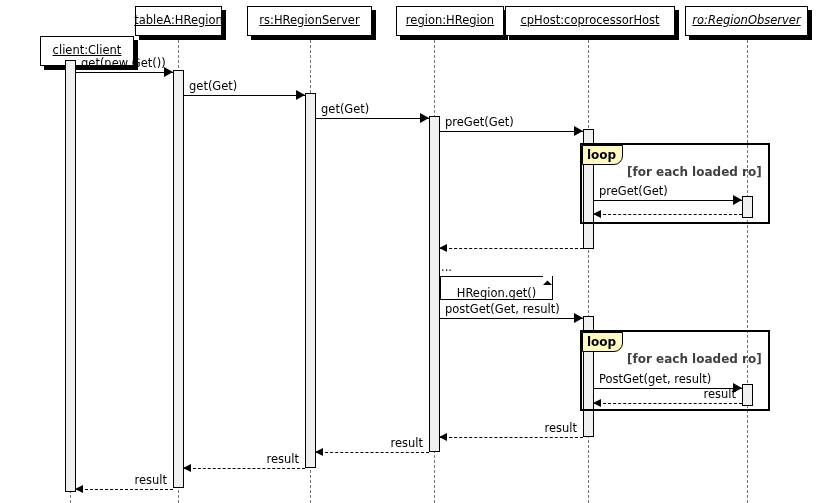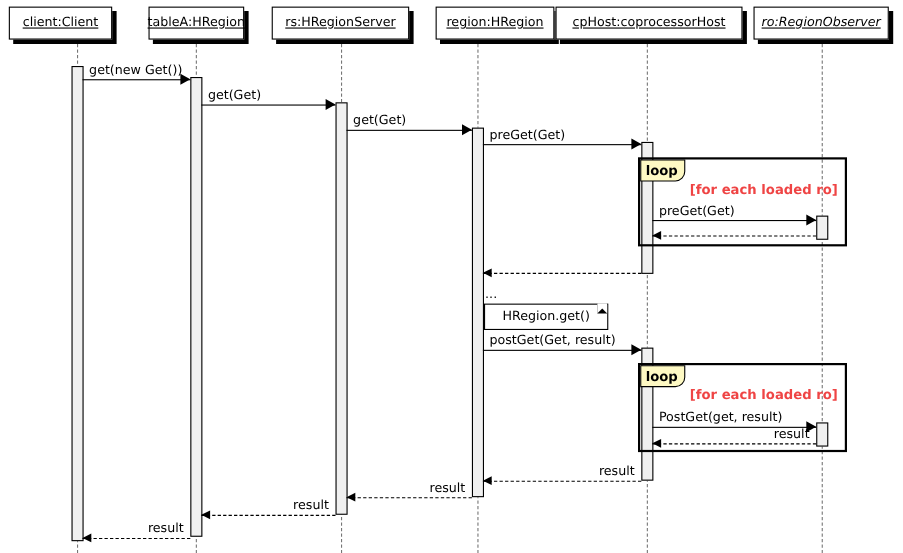--- a/index.html
+++ b/index.html
@@ -41,47 +41,47 @@
 
   
   .frame{position:absolute;box-sizing:border-box;
          border:2px solid #000000;background:transparent;}
   .frametab{position:absolute;box-sizing:border-box;
          border:1.5px solid #000000;background:#fef9c3;
          height:20px;padding:0 6px 0 4px;
          display:flex;align-items:center;
          border-top-left-radius:0;border-bottom-right-radius:9px;}
   .frametab span{font-size:12px;font-weight:bold;color:#000;line-height:1;}
-  .guard{position:absolute;font-size:12px;font-weight:bold;color:#ef4444;
+  .guard{position:absolute;font-size:12px;font-weight:bold;color:#404040;
          line-height:1;white-space:nowrap;}
 
   
   .note{position:absolute;box-sizing:border-box;
         background:#ffffff;border:1px solid #000000;
-        display:flex;align-items:center;justify-content:center;}
+        display:flex;align-items:flex-end;justify-content:center;}
   .note span{font-size:11.5px;color:#000;line-height:1;white-space:nowrap;}
   .notefold{position:absolute;width:0;height:0;
         border-left:9px solid #ffffff;
         border-bottom:9px solid #000000;}
   .notefold2{position:absolute;width:0;height:0;
         border-left:9px solid transparent;
         border-top:9px solid #ffffff;}
   .ellip{position:absolute;font-size:11.5px;color:#000;line-height:1;}
 </style>
 </head>
 <body>
 
 <div id="stage">
     <div class="plife" style="left: 70px;"></div>
     <div class="plife" style="left: 178px;"></div>
     <div class="plife" style="left: 310px;"></div>
     <div class="plife" style="left: 434px;"></div>
     <div class="plife" style="left: 588px;"></div>
     <div class="plife" style="left: 747px;"></div>
-    <div class="pbox" style="left: 8px; width: 94px;">
+    <div class="pbox" style="left: 40px; width: 94px; margin-top: 30px;">
       <span>client:Client</span>
     </div>
     <div class="pbox" style="left: 135px; width: 87px;">
       <span>tableA:HRegion</span>
     </div>
     <div class="pbox" style="left: 247px; width: 125px; align-items: center;">
       <span>rs:HRegionServer</span>
     </div>
     <div class="pbox" style="left: 396px; width: 108px; align-items: center;">
       <span>region:HRegion</span>

